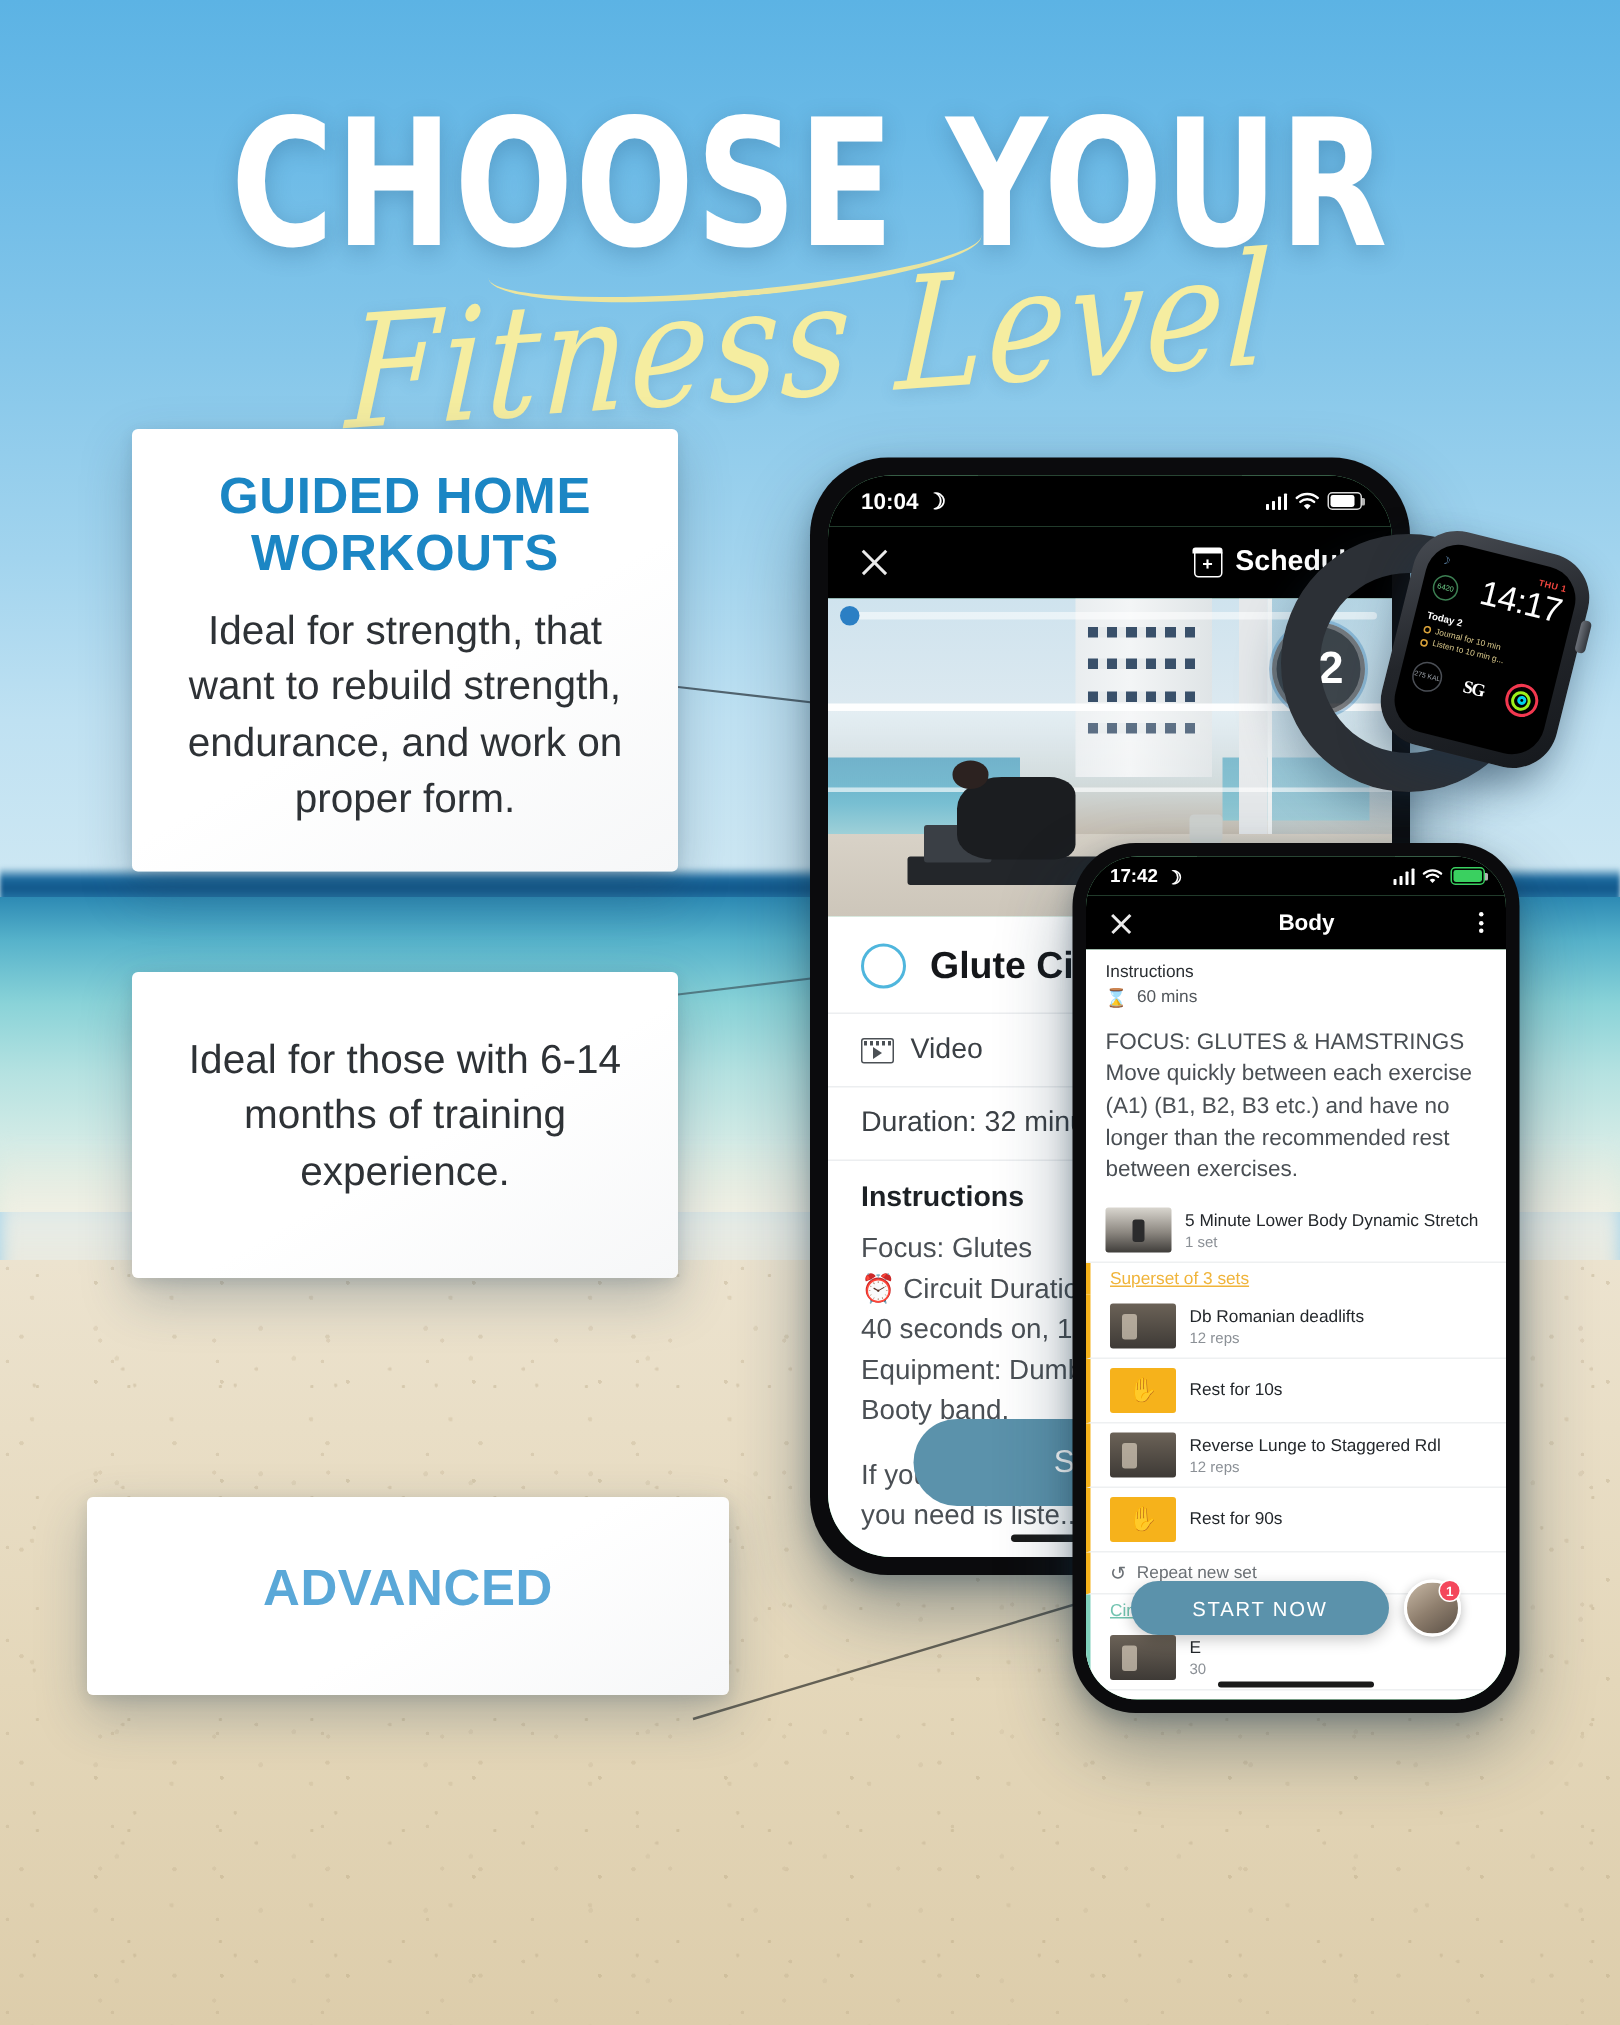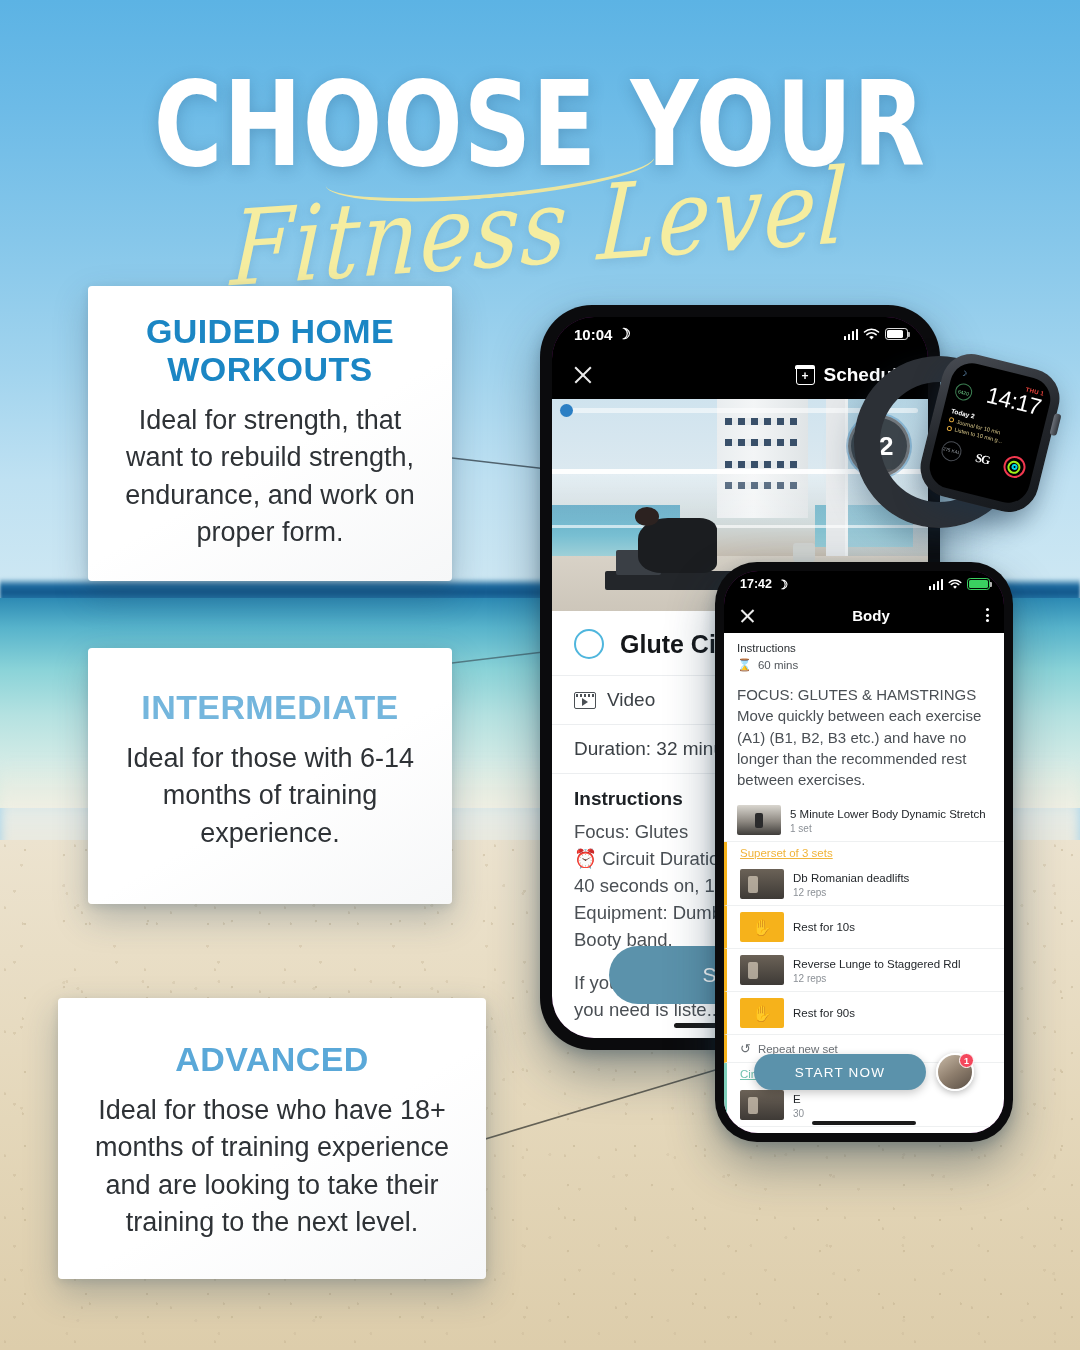--- a/index.html
+++ b/index.html
@@ -127,21 +127,21 @@
   #card-advanced .card-title { font-size: 34px; color: #5aa8d8; }
 
   
   .phone {
     position: absolute; background: #0b0b0d;
     border-radius: 52px; z-index: 8;
     box-shadow: 0 22px 48px rgba(25,50,70,.42), 0 5px 14px rgba(25,50,70,.25);
     padding: 12px;
   }
   .phone-inner {
-    width: 100%; height: 100%; background: #701a75;
+    width: 100%; height: 100%; background: #86efac;
     border-radius: 42px; overflow: hidden; position: relative;
   }
   #phone-main { left: 540px; top: 305px; width: 400px; height: 745px; }
 
   .notch {
     position: absolute; left: 50%; top: 0; transform: translateX(-50%);
     width: 176px; height: 30px; background: #000;
     border-bottom-left-radius: 18px; border-bottom-right-radius: 18px;
     z-index: 20;
   }
@@ -243,21 +243,21 @@
   .vid-progress {
     position:absolute; left:10px; right:10px; top:9px; height:5px;
     background: rgba(255,255,255,.55); border-radius:3px;
   }
   .vid-badge-dot { position:absolute; left:8px; top:5px; width:13px; height:13px; border-radius:50%; background:#2b7fc4; }
   .count-badge {
     position:absolute; right:18px; top:16px; width:62px; height:62px;
     border-radius:50%; background: rgba(32,35,40,.82);
     border: 3px solid rgba(255,255,255,.28);
     display:flex; align-items:center; justify-content:center;
-    color:#fff; font-size:26px; font-weight:700;
+    color:#fff; font-size:30px; font-weight:700;
     box-shadow: 0 0 0 2px rgba(40,120,180,.35);
   }
 
   
   .sheet { background:#fff; height: calc(100% - 294px); position:relative; }
   .sheet-title {
     display:flex; align-items:center; gap:16px;
     padding: 18px 22px 16px; border-bottom: 1px solid #eceef0;
   }
   .ring { width:30px; height:30px; border-radius:50%; border:2.6px solid #4fb6dd; flex:none; }
@@ -404,27 +404,25 @@
     <span class="headline-script">Fitness Level</span>
   </div>
 </div>
 
 <div class="card" id="card-guided">
   <div class="card-title" style="color: rgb(27, 134, 196);">GUIDED HOME WORKOUTS</div>
   <div class="card-body">Ideal for strength, that want to rebuild strength, endurance, and work on proper form.</div>
 </div>
 
 <div class="card" id="card-intermediate">
-  <div class="card-title" style="color: rgb(116, 182, 221);">INTERMEDIATE</div>
   <div class="card-body">Ideal for those with 6-14 months of training experience.</div>
 </div>
 
 <div class="card" id="card-advanced">
   <div class="card-title" style="color: rgb(90, 168, 216);">ADVANCED</div>
-  <div class="card-body">Ideal for those who have 18+ months of training experience and are looking to take their training to the next level.</div>
 </div>
 
 <div class="phone" id="phone-main">
   <div class="phone-inner">
     <div class="notch">
       <div class="notch-speaker"></div>
       <div class="notch-cam"></div>
     </div>
 
     <div class="statusbar">

